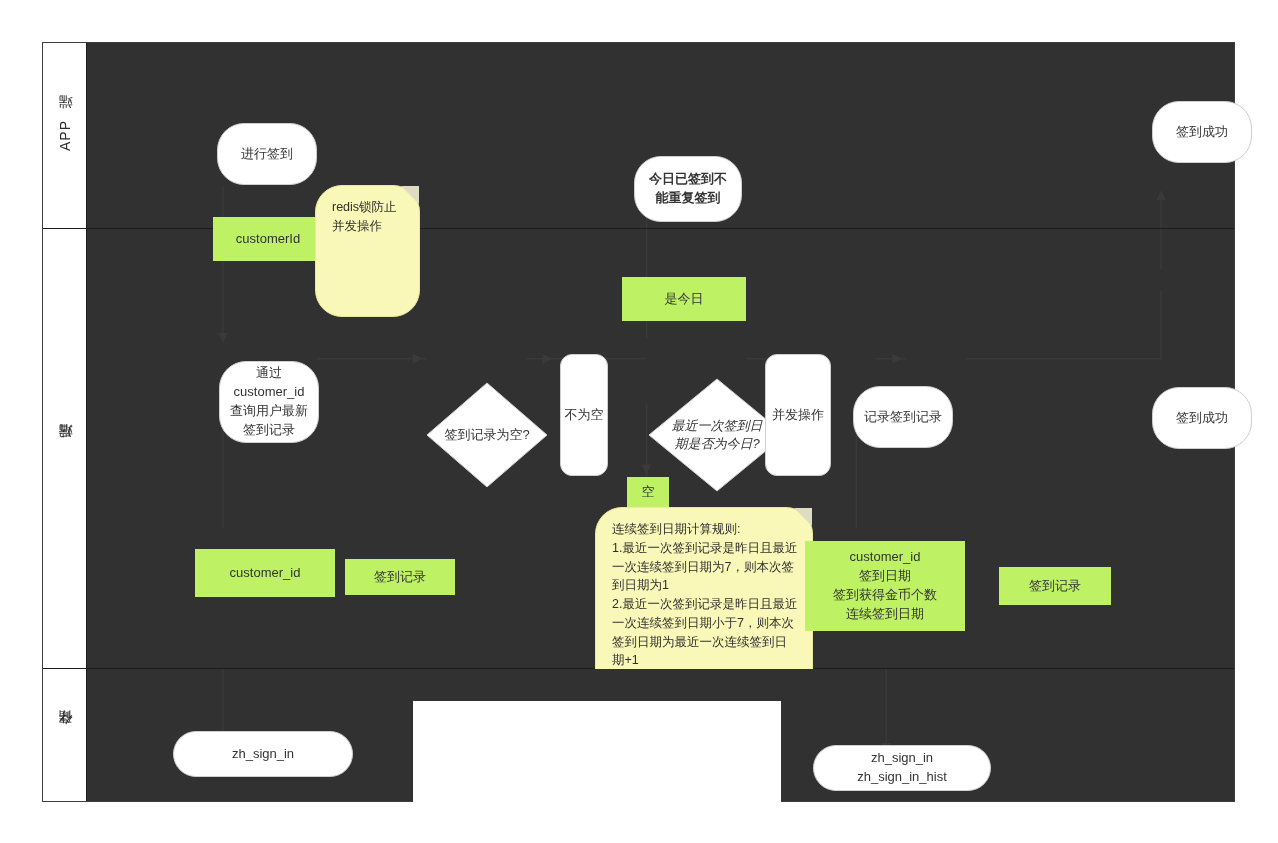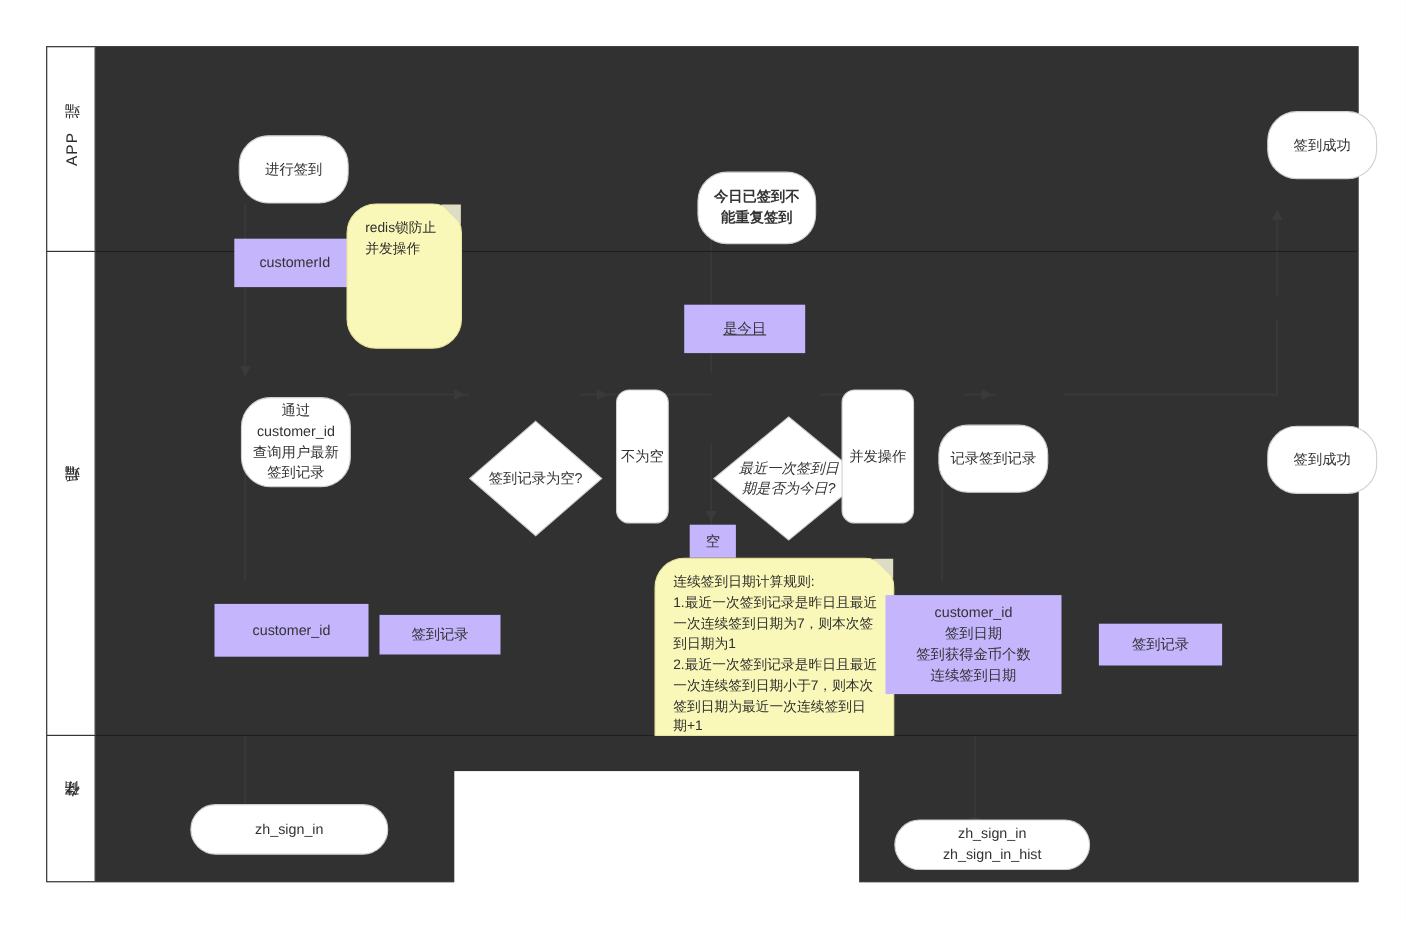--- a/index.html
+++ b/index.html
@@ -124,21 +124,21 @@
     font-size: 13px;
     color: #333333;
     line-height: 1.35;
     white-space: pre-line;
     font-family: "Liberation Sans", "DejaVu Sans", sans-serif;
     pointer-events: none;
   }
   
   .edge-label {
     position: absolute;
-    background: #c4b5fd;
+    background: #bef264;
     color: #333333;
     font-size: 13px;
     line-height: 1.45;
     text-align: center;
     display: flex;
     align-items: center;
     justify-content: center;
     white-space: pre-line;
     padding: 6px 8px;
     box-sizing: border-box;
@@ -248,21 +248,21 @@
         </div>
 
         <div class="diamond-wrap" style="left:560px; top:148px; width:140px; height:116px;font-style:italic;">
           <svg width="140" height="116" viewBox="0 0 140 116">
             <polygon points="70,2 138,58 70,114 2,58" fill="#ffffff" stroke="#cfcfcf" stroke-width="1"></polygon>
           </svg>
           <div class="diamond-label">最近一次签到日
 期是否为今日?</div>
         </div>
 
-        <div class="edge-label" style="left:535px; top:48px; width:110px; height:44px;text-decoration:underline;">
+        <div class="edge-label" style="left:535px; top:48px; width:124px; height:44px;">
           <span>是今日</span>
         </div>
 
         <div class="node rrect" style="left:678px; top:125px; width:66px; height:122px;">
           <span>并发操作</span>
         </div>
 
         <div class="node box" style="left:766px; top:157px; width:100px; height:62px;">
           <span>记录签到记录</span>
         </div>

